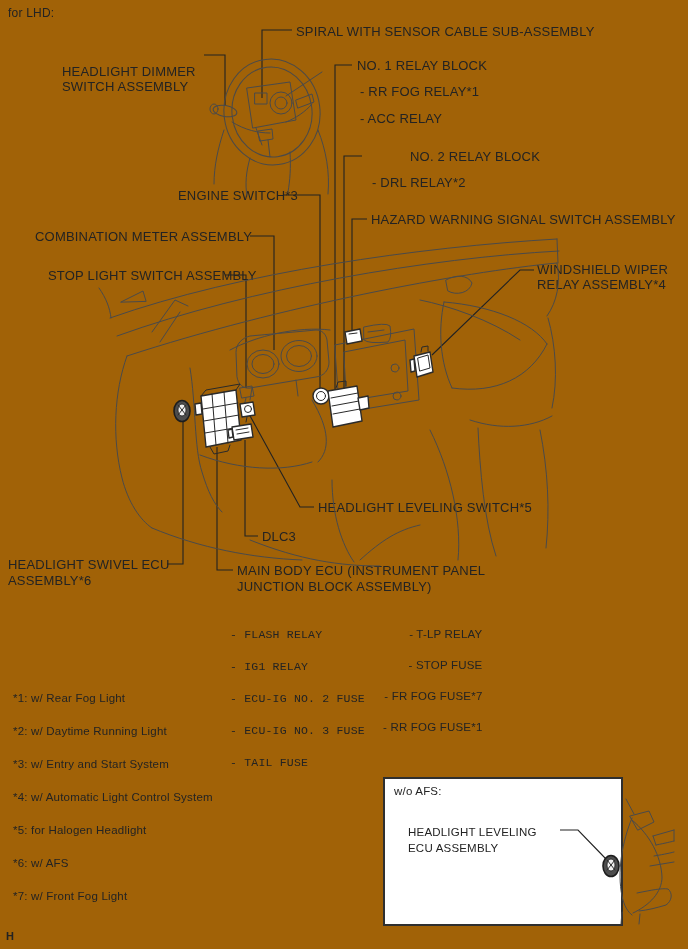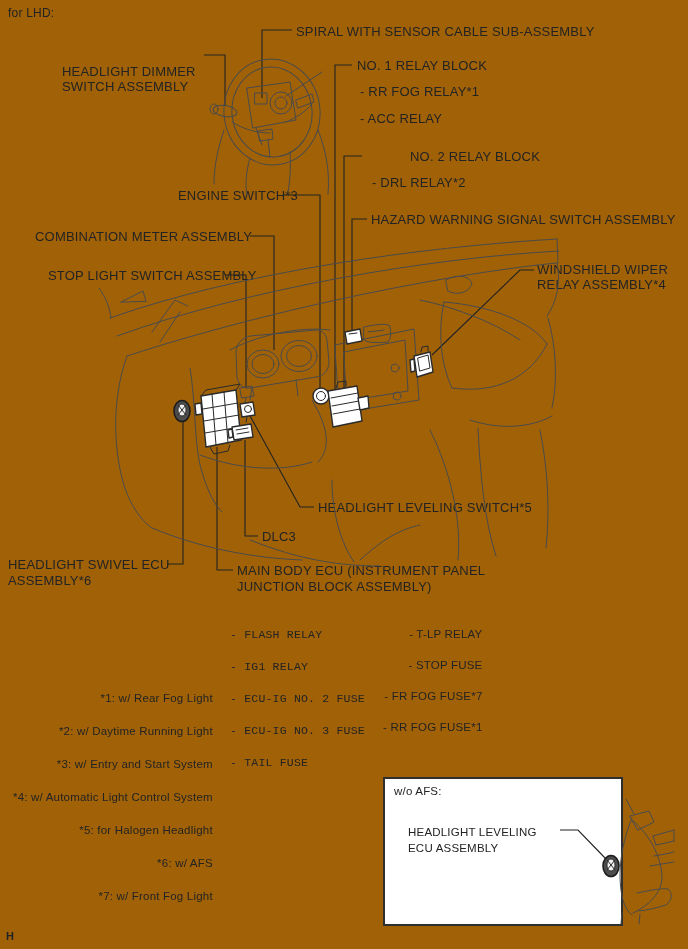--- a/index.html
+++ b/index.html
@@ -29,21 +29,21 @@
   #l-dlc3{left:262px;top:529px;}
   #l-swivel{left:8px;top:557px;}
   #l-mainbody{left:237px;top:563px;}
   .list-col{position:absolute;display:flex;flex-direction:column;}
   #col1{left:230px;top:629px;gap:21px;}
   #col1 .li{line-height:11px;font-family:Liberation Mono, monospace;}
   #col2{left:383px;top:629px;gap:20px;align-items:flex-end;}
   #col2 .li{line-height:11px;}
   .li{font-size:11.5px;letter-spacing:.2px;white-space:nowrap;}
   #footnotes{left:13px;top:693px;gap:22px;}
-  #footnotes .li{line-height:11px;text-align:right;}
+  #footnotes .li{line-height:11px;}
   #afs-box{
     position:absolute;left:383px;top:777px;width:240px;height:149px;
     border:2px solid #2f2f2f;background:#ffffff;box-sizing:border-box;
   }
   #afs-title{position:absolute;left:9px;top:6px;font-size:11.5px;letter-spacing:.2px;}
   #afs-label{position:absolute;left:23px;top:45px;font-size:11.5px;line-height:16px;white-space:pre-line;letter-spacing:.2px;}
   #footer-mark{position:absolute;left:6px;top:930px;font-size:11px;font-weight:bold;}
   #art{position:absolute;left:0;top:0;pointer-events:none;}
   .art{stroke:#4a4a4a;stroke-width:1;fill:none;stroke-linecap:round;stroke-linejoin:round;}
   .part{stroke:#2a2a2a;stroke-width:1.4;fill:#ffffff;stroke-linejoin:round;}

